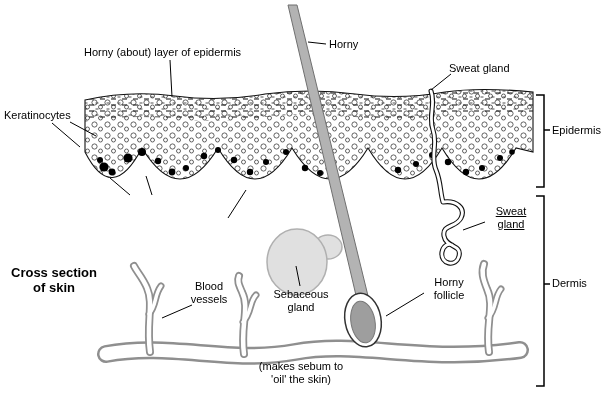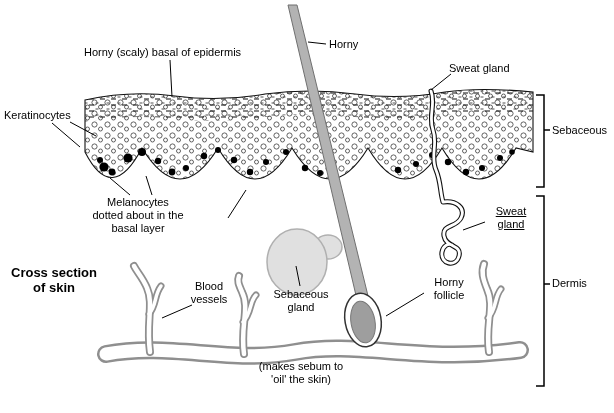--- a/index.html
+++ b/index.html
@@ -148,27 +148,26 @@
       <line x1="130" y1="195" x2="110" y2="178"></line>
       <line x1="152" y1="195" x2="146" y2="176"></line>
       <line x1="228" y1="218" x2="246" y2="190"></line>
       <line x1="485" y1="222" x2="463" y2="230"></line>
       <line x1="192" y1="305" x2="162" y2="318"></line>
       <line x1="300" y1="286" x2="296" y2="266"></line>
       <line x1="424" y1="293" x2="386" y2="316"></line>
     </g>
   </svg>
 
-  <div class="lbl" style="left:84px;top:46px;">Horny (scaly) basal of epidermis</div>
+  <div class="lbl" style="left:84px;top:46px;">Horny (about) layer of epidermis</div>
   <div class="lbl" style="left:329px;top:38px;">Horny</div>
   <div class="lbl" style="left:449px;top:62px;">Sweat gland</div>
   <div class="lbl" style="left:4px;top:109px;">Keratinocytes</div>
-  <div class="lbl wrap" style="left:92px;top:196px;width:92px;">Melanocytes dotted about in the basal layer</div>
   <div class="lbl wrap" style="left:486px;top:205px;width:50px;text-decoration:underline;">Sweat gland</div>
   <div class="lbl wrap title" style="left:8px;top:265px;width:92px;">Cross section of skin</div>
   <div class="lbl wrap" style="left:269px;top:288px;width:64px;">Sebaceous gland</div>
   <div class="lbl wrap" style="left:181px;top:280px;width:56px;">Blood vessels</div>
   <div class="lbl wrap" style="left:256px;top:314px;width:90px;margin-top:46px;">(makes sebum to 'oil' the skin)</div>
   <div class="lbl wrap" style="left:424px;top:276px;width:50px;">Horny follicle</div>
-  <div class="lbl" style="left:552px;top:124px;">Sebaceous</div>
+  <div class="lbl" style="left:552px;top:124px;">Epidermis</div>
   <div class="lbl" style="left:552px;top:277px;">Dermis</div>
 
 </div>
 
 </body></html>

